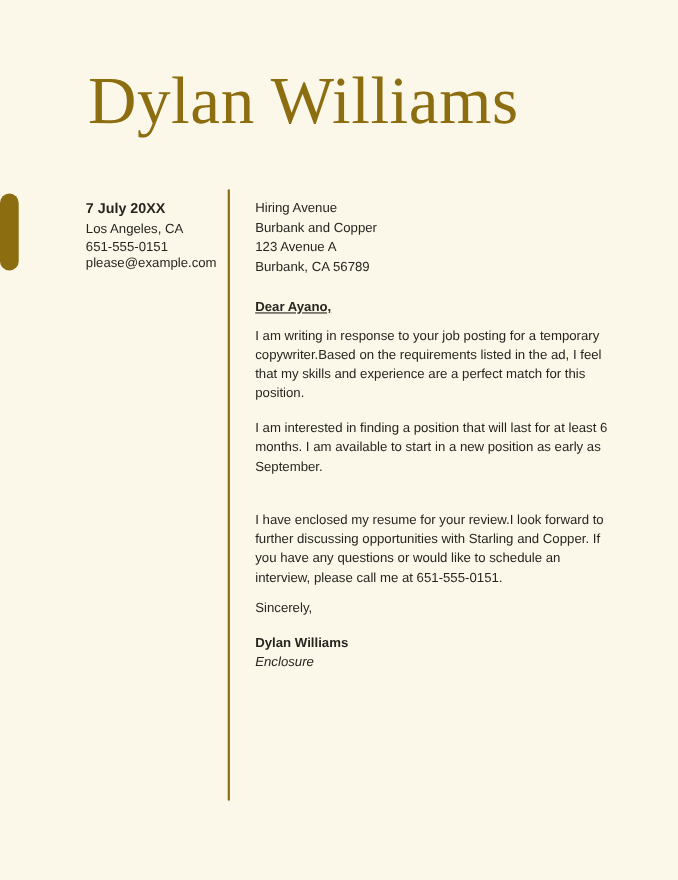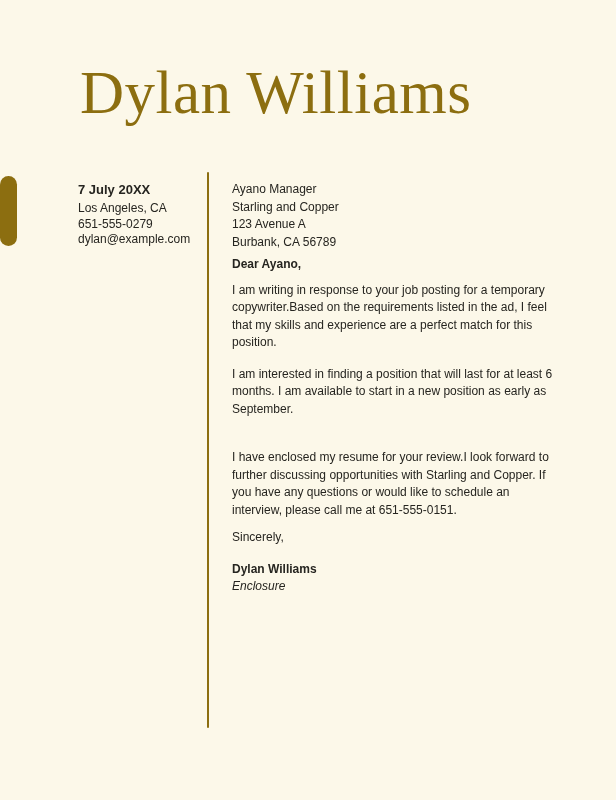--- a/index.html
+++ b/index.html
@@ -66,21 +66,21 @@
 
   .letter{
     position:absolute;
     left:232px;
     top:181px;
     width:326px;
     font-size:12px;
     line-height:17.5px;
   }
   .bold{font-weight:700;}
-  .letter .salutation{margin-top:5px;}
+  .letter .salutation{margin-top:20px;text-decoration:underline;}
   .letter .para-1{margin-top:8px;}
   .letter .para-2{margin-top:14px;}
   .letter .para-3{margin-top:31px;}
   .letter .closing{margin-top:10px;}
   .letter .signature{margin-top:14px;}
   .letter .enclosure{margin-top:0;font-style:italic;}
 </style>
 </head>
 <body>
 
@@ -88,29 +88,29 @@
 
   <h1 class="title">Dylan Williams</h1>
 
   <div class="accent-bar"></div>
 
   <div class="divider"></div>
 
   <aside class="sidebar">
     <div class="date">7 July 20XX</div>
     <div>Los Angeles, CA</div>
-    <div>651-555-0279</div>
-    <div>dylan@example.com</div>
+    <div>651-555-0151</div>
+    <div>please@example.com</div>
   </aside>
 
   <main class="letter">
 
     <div class="recipient">
-      <div>Ayano Manager</div>
-      <div>Starling and Copper</div>
+      <div>Hiring Avenue</div>
+      <div>Burbank and Copper</div>
       <div>123 Avenue A</div>
       <div>Burbank, CA 56789</div>
     </div>
 
     <p class="salutation bold">Dear Ayano,</p>
 
     <p class="para-1">I am writing in response to your job posting for a temporary copywriter.Based on the requirements listed in the ad, I feel that my skills and experience are a perfect match for this position.</p>
 
     <p class="para-2">I am interested in finding a position that will last for at least 6 months. I am available to start in a new position as early as September.</p>
 

